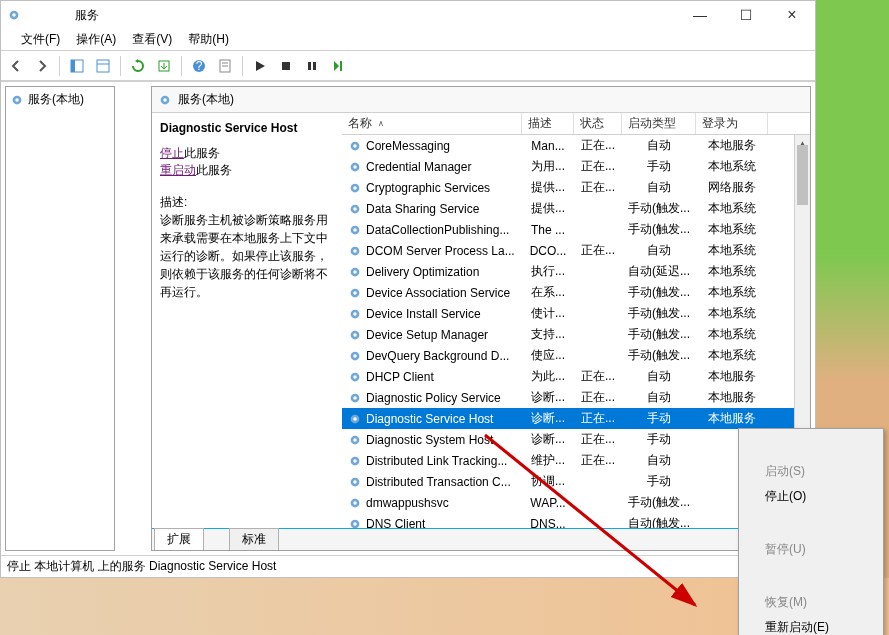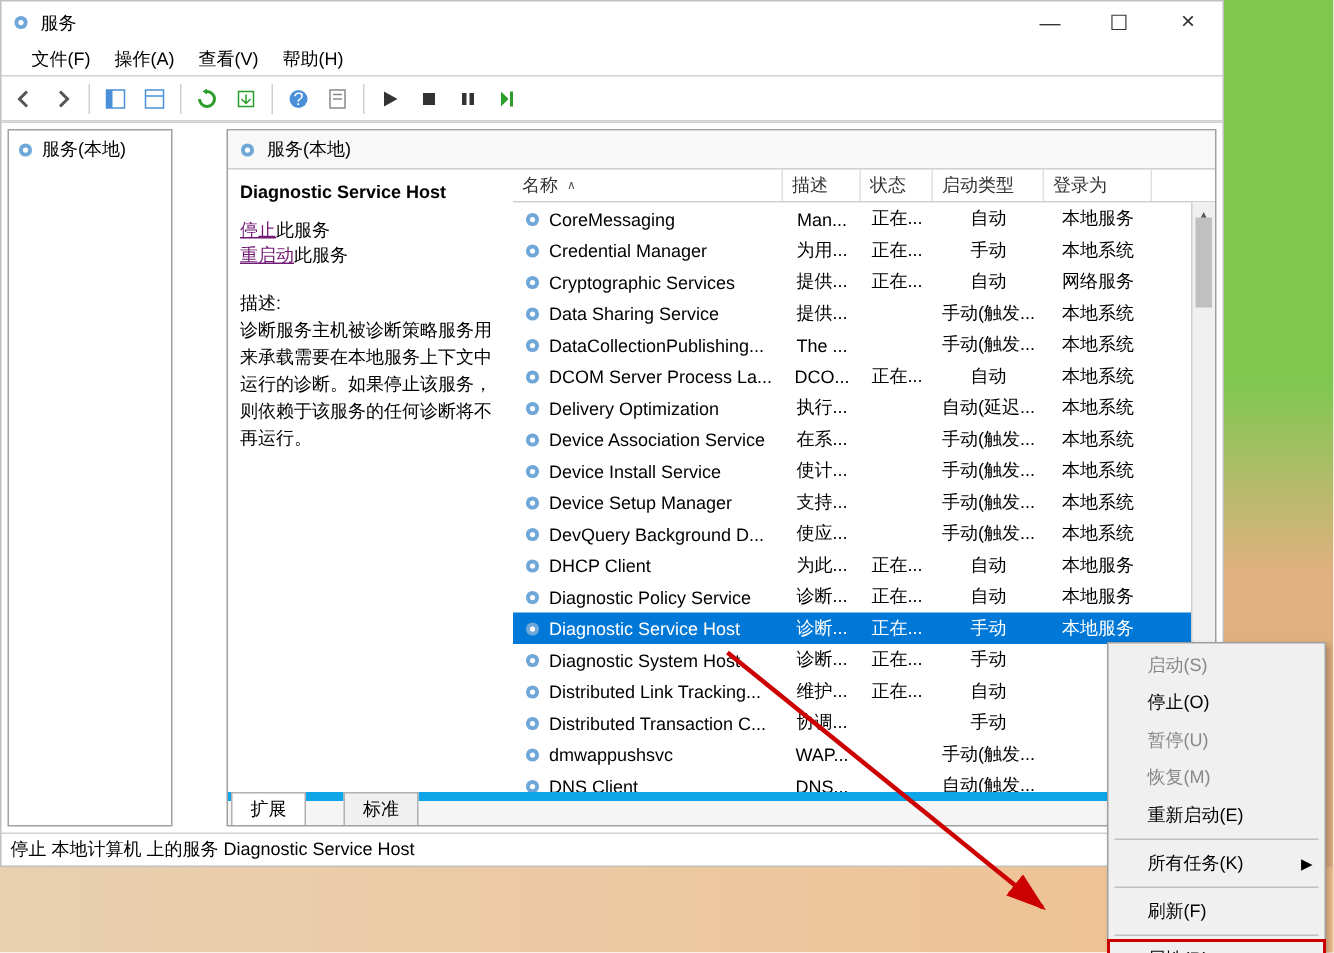--- a/index.html
+++ b/index.html
@@ -1,21 +1,21 @@
 <!DOCTYPE html>
 <html><head>
 <meta charset="utf-8">
 <style>
 * { box-sizing: border-box; margin: 0; padding: 0; font-family: "Microsoft YaHei", "Segoe UI", Tahoma, sans-serif; font-size: 12px; }
 body { background: #fff; width: 889px; height: 635px; position: relative; overflow: hidden; }
 
 .window { position: absolute; left: 0; top: 0; width: 816px; height: 578px; background: #fff; border: 1px solid #c0c0c0; display:flex; flex-direction:column;}
 .titlebar { height: 28px; display: flex; align-items: center; padding-left: 6px; }
 .titlebar .ticon { width:14px; height:14px; margin-right:6px; display:inline-block; }
-.titlebar .tcaps { flex:1; font-size:12px; color:#000;}
+.titlebar .tcaps { flex:1; font-size:12px; color:#000;margin-left:48px;}
 .winbtn { width:46px; height:28px; display:flex; align-items:center; justify-content:center; color:#333; font-size:14px;}
 .winbtn.close { font-size:16px;}
 .menubar { height: 22px; display:flex; align-items:center; padding: 0 12px; border-bottom:1px solid #d0d0d0;}
 .menubar span { padding: 2px 8px; color:#000;}
 .toolbar { height: 30px; border-bottom:1px solid #d0d0d0; display:flex; align-items:center; padding:0 4px; gap:4px;}
 .tbtn { width:22px; height:22px; display:flex; align-items:center; justify-content:center; border:1px solid transparent;}
 .sep { width:1px; height:20px; background:#d0d0d0; margin:0 2px;}
 
 .content { flex:1; display:flex; border-top:1px solid #d0d0d0; overflow:hidden;gap:32px;}
 .tree { width:110px; border:1px solid #a0a0a0; margin:4px; padding:2px;}
@@ -36,34 +36,34 @@
 .listhead .col .sortind { font-size:8px; margin-left:6px; color:#555;}
 .rows { overflow-y:auto; height:calc(100% - 22px);}
 .row { display:flex; height:21px; align-items:center;text-align:center;}
 .row.sel { background:#0078d7; color:#fff;}
 .row .cell { padding:2px 6px; overflow:hidden; white-space:nowrap; text-overflow:ellipsis; font-size:12px;}
 .row .cell.name { display:flex; align-items:center; gap:4px;}
 .gear-mini { width:14px; height:14px; display:inline-block;}
 
 .col-name{width:180px;} .col-desc{width:52px;} .col-state{width:48px;} .col-start{width:74px;} .col-logon{width:72px;}
 
-.tabs { height:22px; border-top:6px solid #0ea5e9; display:flex; align-items:flex-end; background:#f5f5f5;}
+.tabs { height:22px; border-top:1px solid #0ea5e9; display:flex; align-items:flex-end; background:#f5f5f5;}
 .tabs span { padding:2px 12px; border:1px solid #b0b0b0; border-bottom:none; background:#fff; margin-left:2px; font-size:12px;}
 .tabs span.inactive { background:#f0f0f0;margin-left:25px;}
 
 .statusbar { height:22px; border-top:1px solid #d0d0d0; display:flex; align-items:center; padding-left:6px; font-size:12px; color:#000;}
 
 .vscroll { position:absolute; right:0; top:22px; bottom:0; width:16px; background:#f0f0f0; border-left:1px solid #d0d0d0;}
 .vscroll .thumb { position:absolute; top:10px; left:2px; right:2px; height:60px; background:#c0c0c0;}
 .vscroll .arr { position:absolute; left:0; right:0; height:16px; display:flex; align-items:center; justify-content:center; font-size:8px; color:#555;}
 .vscroll .arr.up{top:0;} .vscroll .arr.down{bottom:0;}
 
 .ctxmenu { position:absolute; right:5px; top:428px; width:146px; background:#f0f0f0; border:1px solid #a0a0a0; padding:2px 0; box-shadow:2px 2px 4px rgba(0,0,0,.25);}
 .ctxmenu .mitem { padding:4px 10px 4px 26px; font-size:12px; color:#000; position:relative;}
-.ctxmenu .mitem.disabled { color:#888;}
+.ctxmenu .mitem.disabled { color:#888;margin-top:28px;}
 .ctxmenu .mitem .sub { position:absolute; right:8px; top:50%; transform:translateY(-50%); font-size:10px;}
 .ctxmenu .msep { height:1px; background:#c0c0c0; margin:3px 4px;}
 .ctxmenu .mitem.highlight { outline:2px solid #cc0000; outline-offset:-1px;}
 
 .arrow-annot { position:absolute; pointer-events:none;}
 .photo-bg { position:absolute; right:0; top:0; bottom:0; width:73px; background:linear-gradient(#7ec850 0%, #7ec850 40%, #e0b080 60%, #e0b080 100%);}
 .photo-bottom { position:absolute; left:0; right:0; bottom:0; height:57px; background:linear-gradient(90deg,#e8d0b0,#f0c090);}
 
 svg.gearsvg circle.gc{fill:#6fa8d8;}
 </style>

